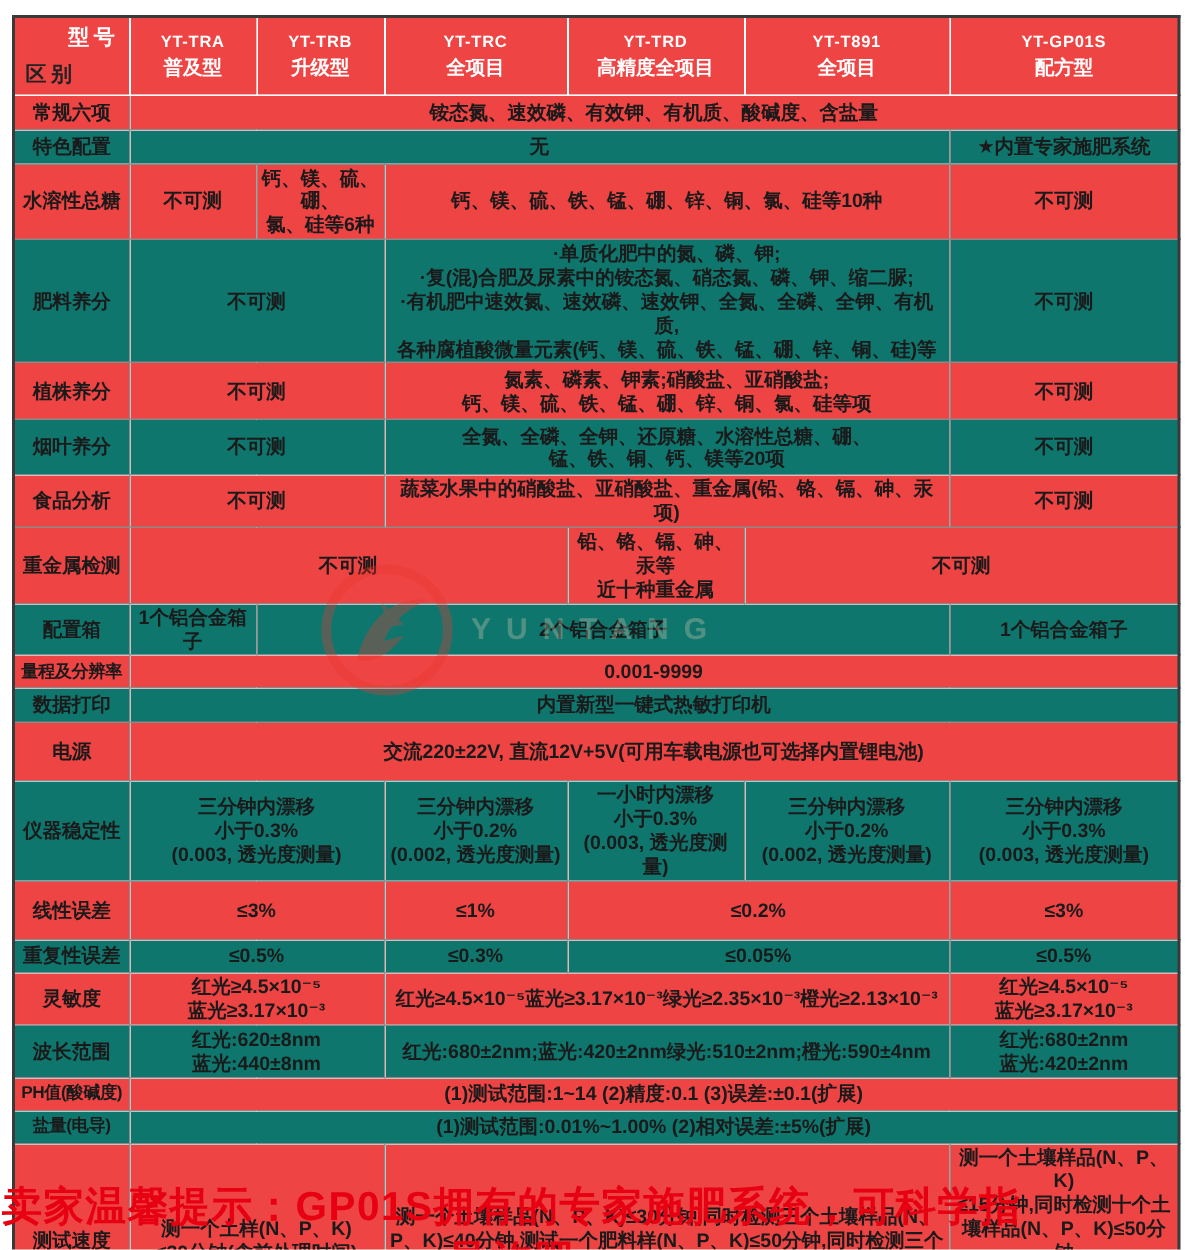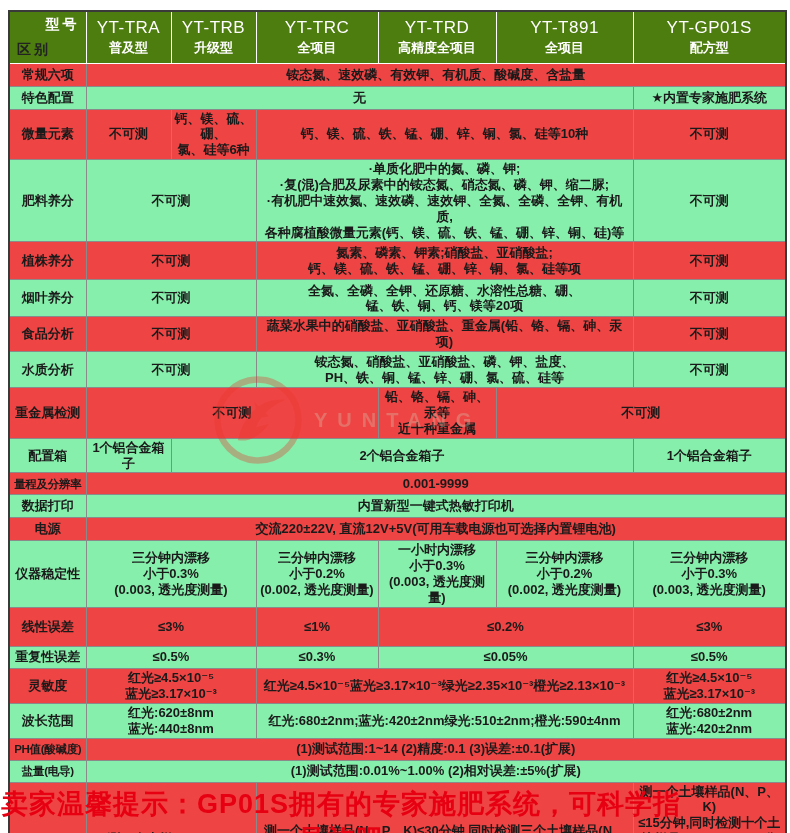--- a/index.html
+++ b/index.html
@@ -16,27 +16,27 @@
   }
   .spec-table td{
     border:1px solid #8a8a8a;
     text-align:center;vertical-align:middle;
     padding:1px 3px;
     font-size:13px;line-height:1.22;color:#1a1a1a;
     font-weight:600;
     overflow:hidden;
   }
   tr.w td{background:#ef4444;}
-  tr.g td{background:#86efac;}
+  tr.g td{background:#0f766e;}
   
   tr.head td{
-    background:#4d7c0f;color:#ffffff;border:1px solid rgba(255,255,255,.45);
+    background:#ef4444;color:#ffffff;border:1px solid rgba(255,255,255,.45);
     border-top:none;
   }
-  .model-name{display:block;font-size:17px;font-weight:400;letter-spacing:.5px;}
+  .model-name{display:block;font-size:11px;font-weight:700;letter-spacing:.5px;}
   .model-sub{display:block;font-size:13px;font-weight:700;margin-top:1px;}
   td.corner{
     position:relative;padding:0;
     background:linear-gradient(to top right,#e2e2e2 0 47.5%,#f8f8f8 47.5% 51.5%,#1a5fae 51.5%);
     border:1px solid #8a8a8a;
   }
   .corner-top{position:absolute;top:4px;right:6px;color:#ffffff;font-weight:700;font-size:14px;letter-spacing:3px;}
   .corner-bottom{position:absolute;bottom:4px;left:7px;color:#222;font-weight:700;font-size:14px;letter-spacing:3px;}
   .lbl{font-weight:700;}
   .lbl.sm{font-size:11.5px;letter-spacing:-.3px;}
@@ -113,21 +113,21 @@
     <td colspan="6">铵态氮、速效磷、有效钾、有机质、酸碱度、含盐量</td>
   </tr>
 
   <tr class="g" style="height:23px">
     <td class="lbl">特色配置</td>
     <td colspan="5">无</td>
     <td class="red">★内置专家施肥系统</td>
   </tr>
 
   <tr class="w" style="height:42px">
-    <td class="lbl">微量元素</td>
+    <td class="lbl">水溶性总糖</td>
     <td>不可测</td>
     <td class="red pre fs12">钙、镁、硫、硼、
 氯、硅等6种</td>
     <td colspan="3" class="red">钙、镁、硫、铁、锰、硼、锌、铜、氯、硅等10种</td>
     <td>不可测</td>
   </tr>
 
   <tr class="g" style="height:80px">
     <td class="lbl">肥料养分</td>
     <td colspan="2">不可测</td>
@@ -154,27 +154,20 @@
     <td>不可测</td>
   </tr>
 
   <tr class="w" style="height:24px">
     <td class="lbl">食品分析</td>
     <td colspan="2">不可测</td>
     <td colspan="3" class="red fs12">蔬菜水果中的硝酸盐、亚硝酸盐、重金属(铅、铬、镉、砷、汞项)</td>
     <td>不可测</td>
   </tr>
 
-  <tr class="g" style="height:36px">
-    <td class="lbl">水质分析</td>
-    <td colspan="2">不可测</td>
-    <td colspan="3" class="red pre fs12">铵态氮、硝酸盐、亚硝酸盐、磷、钾、盐度、
-PH、铁、铜、锰、锌、硼、氯、硫、硅等</td>
-    <td>不可测</td>
-  </tr>
 
   <tr class="w" style="height:38px">
     <td class="lbl">重金属检测</td>
     <td colspan="3">不可测</td>
     <td class="red pre fs12">铅、铬、镉、砷、汞等
 近十种重金属</td>
     <td colspan="2">不可测</td>
   </tr>
 
   <tr class="g" style="height:25px">
@@ -187,21 +180,21 @@
   <tr class="w" style="height:22px">
     <td class="lbl sm">量程及分辨率</td>
     <td colspan="6">0.001-9999</td>
   </tr>
 
   <tr class="g" style="height:23px">
     <td class="lbl">数据打印</td>
     <td colspan="6">内置新型一键式热敏打印机</td>
   </tr>
 
-  <tr class="w" style="height:23px">
+  <tr class="w" style="height:39px">
     <td class="lbl">电源</td>
     <td colspan="6">交流220±22V, 直流12V+5V(可用车载电源也可选择内置锂电池)</td>
   </tr>
 
   <tr class="g" style="height:44px">
     <td class="lbl">仪器稳定性</td>
     <td colspan="2" class="pre fs12">三分钟内漂移
 小于0.3%
 (0.003, 透光度测量)</td>
     <td class="pre fs12">三分钟内漂移

